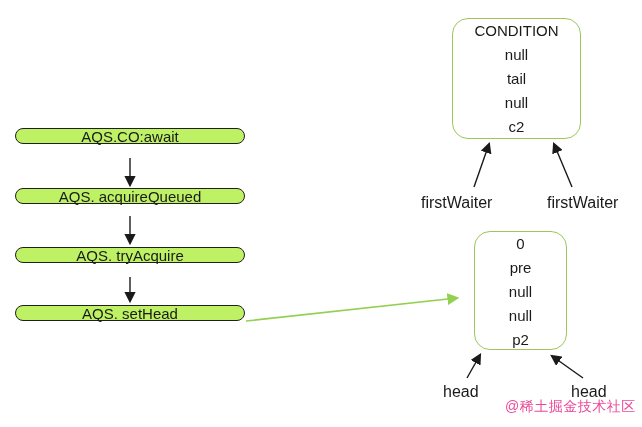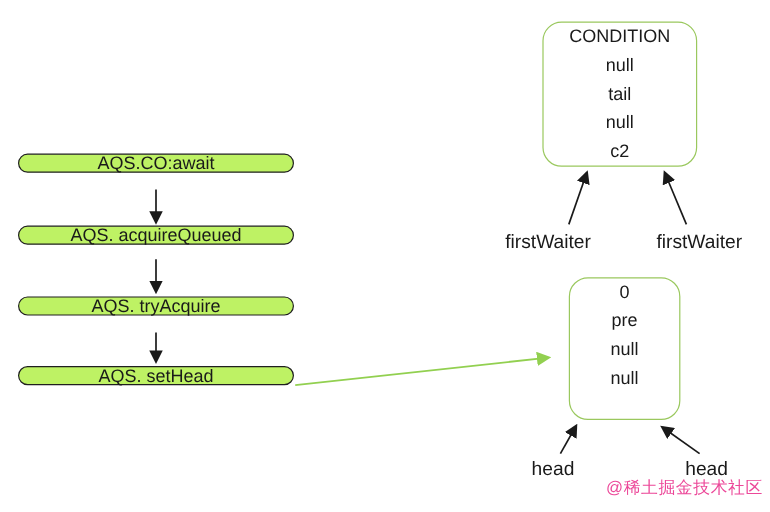--- a/index.html
+++ b/index.html
@@ -116,20 +116,21 @@
     <div class="line">tail</div>
     <div class="line">null</div>
     <div class="line">c2</div>
   </div>
 
   <div class="node node-queue">
     <div class="line">0</div>
     <div class="line">pre</div>
     <div class="line">null</div>
     <div class="line">null</div>
+    <div class="line">p2</div>
   </div>
 
   <div class="ptr-label lbl-firstwaiter">firstWaiter</div>
   <div class="ptr-label lbl-lastwaiter">firstWaiter</div>
   <div class="ptr-label lbl-head">head</div>
   <div class="ptr-label lbl-tail">head</div>
 
   <div class="watermark">@稀土掘金技术社区</div>
 
 </div>

